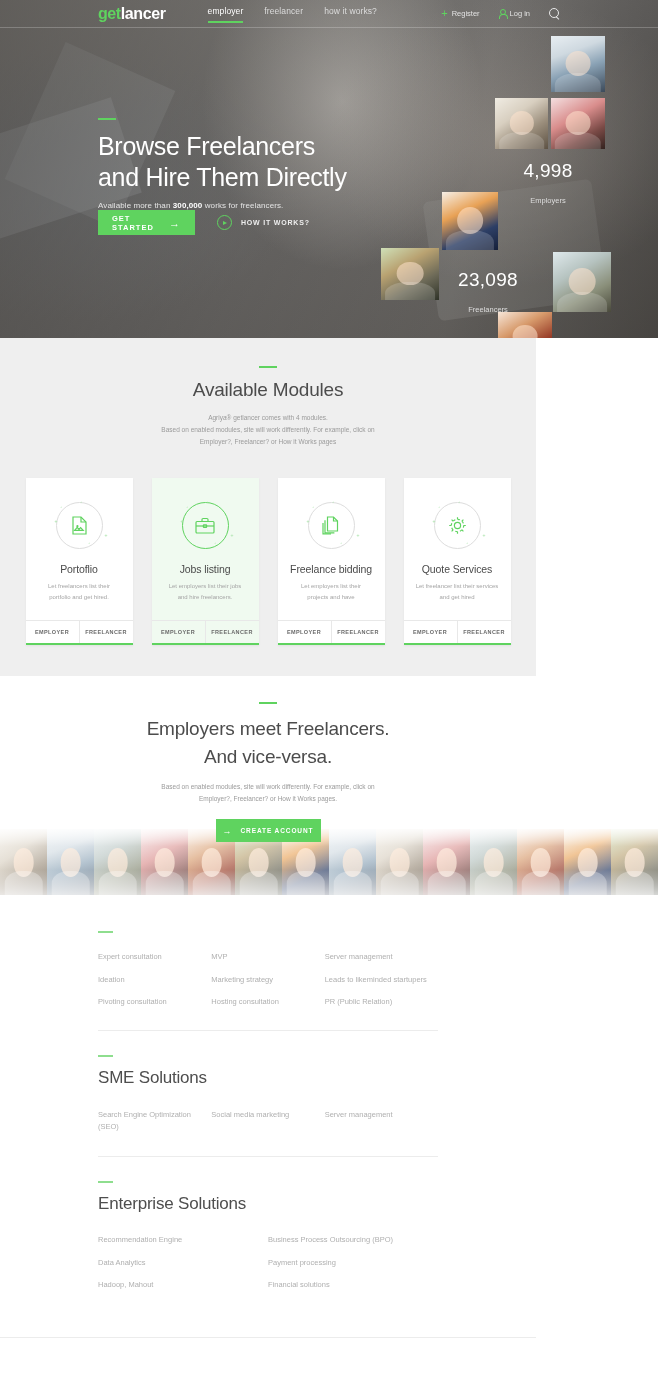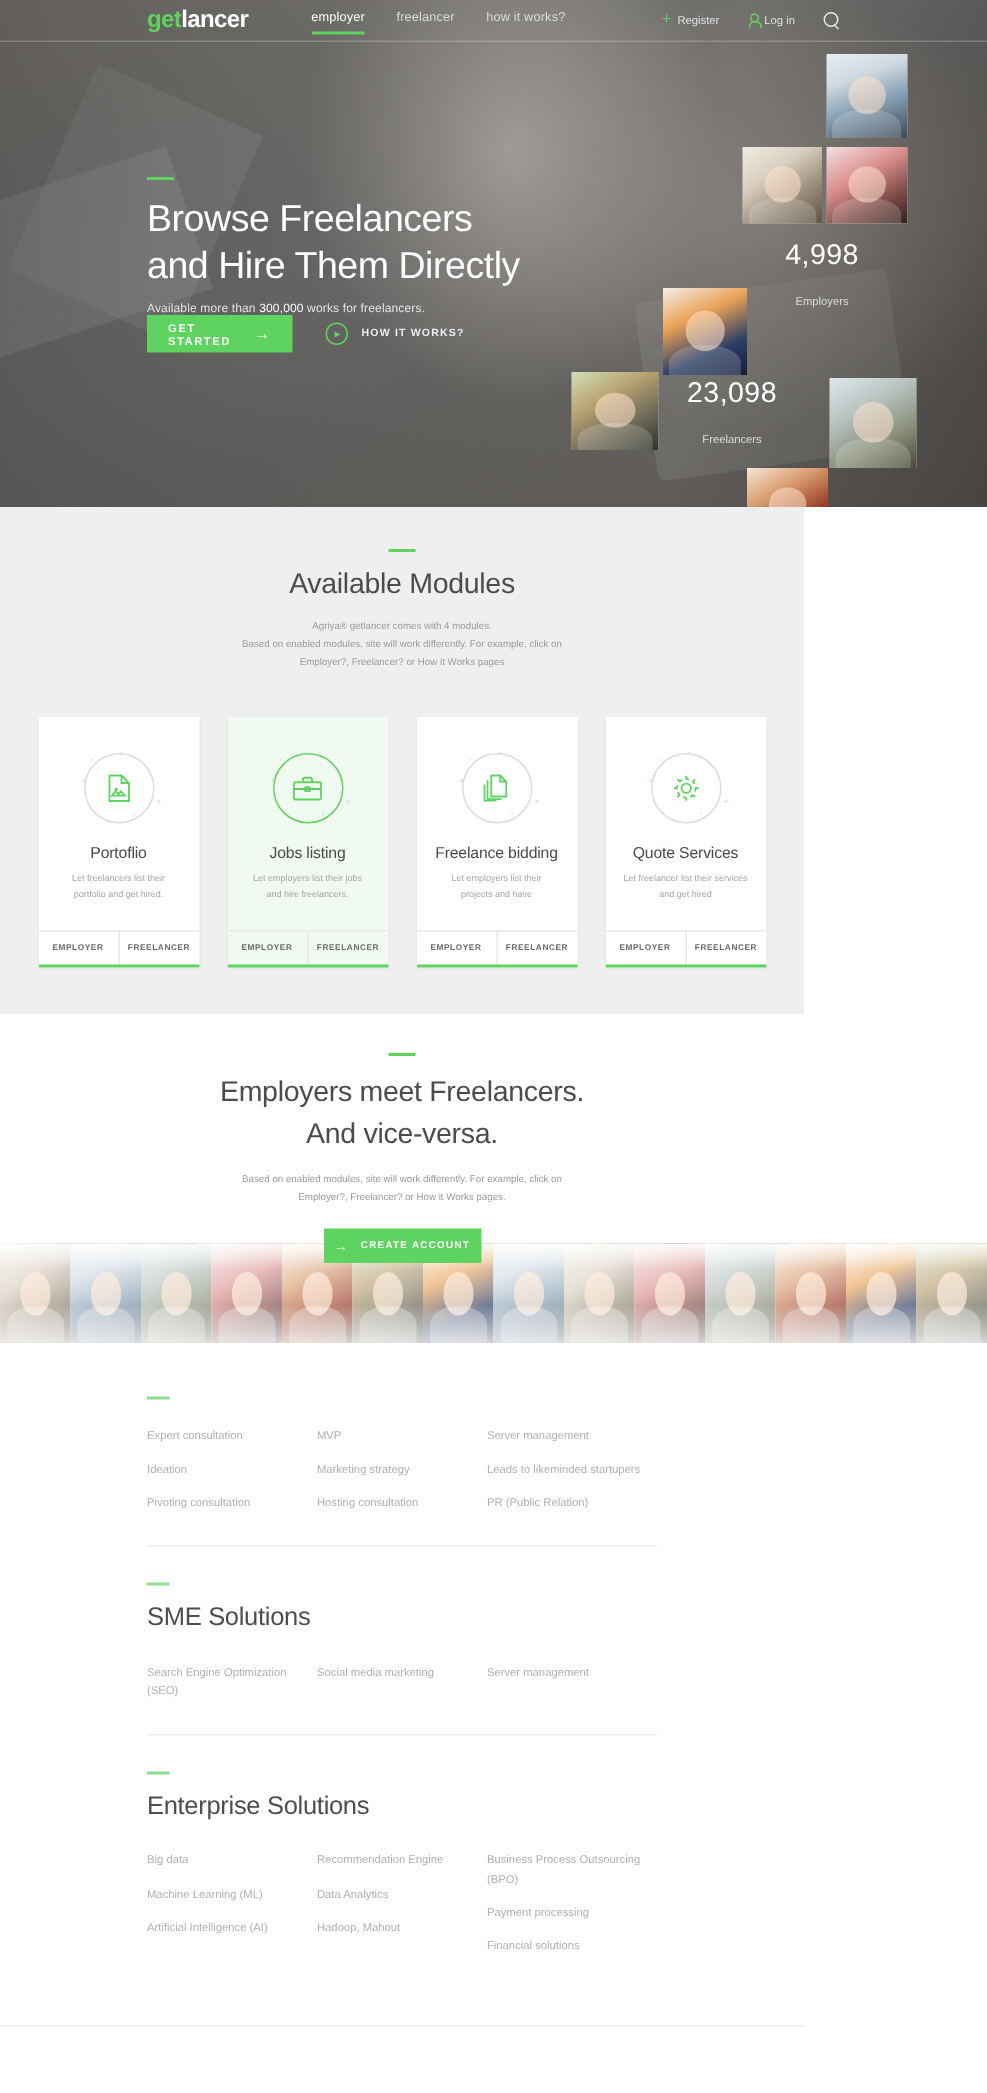--- a/index.html
+++ b/index.html
@@ -68,42 +68,42 @@
   .user-ico:after{content:"";position:absolute;left:0;top:4.5px;width:7px;height:4.5px;border:1px solid #5fd35f;border-bottom:none;border-radius:4px 4px 0 0;}
   .search-ico { width:11px; height:11px; position:relative; cursor:pointer; }
   .search-ico:before{content:"";position:absolute;left:0;top:0;width:8px;height:8px;border:1.3px solid #e8e8e8;border-radius:50%;}
   .search-ico:after{content:"";position:absolute;left:7px;top:7.5px;width:4px;height:1.3px;background:#e8e8e8;transform:rotate(45deg);transform-origin:left center;}
 
   
   .hero-copy { position:absolute; left:98px; top:118px; z-index:5; width:330px; }
   .hero-dash { width:18px; height:2px; background:#5fd35f; margin-bottom:11px; }
   .hero-h1 { font-size:25px; line-height:1.22; color:#fff; font-weight:normal; letter-spacing:-.3px; }
   .hero-sub { margin-top:9px; font-size:8px; color:#e4e4e4; letter-spacing:.1px; }
-  .hero-sub b { font-weight:normal; color:#fff; }
+  .hero-sub b { font-weight:bold; color:#fff; }
   .hero-btns { display:flex; align-items:center; gap:22px; }
   .btn-green {
     background:#5fd35f; color:#fff; font-size:7.5px; font-weight:bold;
     letter-spacing:1px; padding:0 14px; height:25px; width:97px;
     display:flex; align-items:center; justify-content:space-between; cursor:pointer;
   }
   .btn-green .arr { font-size:11px; font-weight:normal; }
   .howit { display:flex; align-items:center; gap:9px; cursor:pointer; }
   .play-circ {
     width:15px; height:15px; border:1.2px solid #5fd35f; border-radius:50%;
     display:flex; align-items:center; justify-content:center;
   }
   .play-circ i { width:0;height:0;border-left:4px solid #5fd35f;border-top:2.5px solid transparent;border-bottom:2.5px solid transparent;margin-left:1px;}
   .howit span { font-size:7px; font-weight:bold; letter-spacing:.8px; color:#eee; }
 
   
   .stat { position:absolute; z-index:5; color:#fff; text-align:center; }
   .stat .num { font-size:19px; letter-spacing:.3px; }
   .stat .lbl { font-size:7.5px; color:#ddd; margin-top:14px; }
   .stat-employers { left:548px; top:160px; transform:translateX(-50%); }
-  .stat-freelancers { left:488px; top:252px; transform:translateX(-50%); }
+  .stat-freelancers { left:488px; top:269px; transform:translateX(-50%); }
 
   .photo { position:absolute; z-index:4; overflow:hidden; background:#b9b3ad; }
   .photo .ph { position:absolute; inset:0; }
   .p1 { left:551px; top:36px; width:54px; height:56px; }
   .p2 { left:495px; top:98px; width:53px; height:51px; }
   .p3 { left:551px; top:98px; width:54px; height:51px; }
   .p4 { left:442px; top:192px; width:56px; height:58px; }
   .p5 { left:381px; top:248px; width:58px; height:52px; }
   .p6 { left:553px; top:252px; width:58px; height:60px; }
   .p7 { left:498px; top:312px; width:54px; height:49px; z-index:7; }
@@ -539,25 +539,20 @@
       </div>
     </div>
 
     <div class="sol-block">
       <div class="sol-dash"></div>
       <div class="sol-head">
         <h2 class="sol-title">Enterprise Solutions</h2>
       </div>
       <div class="sol-grid">
         <div class="sol-col">
-          <div>Big data</div>
-          <div>Machine Learning (ML)</div>
-          <div>Artificial Intelligence (AI)</div>
-        </div>
-        <div class="sol-col">
           <div>Recommendation Engine</div>
           <div>Data Analytics</div>
           <div>Hadoop, Mahout</div>
         </div>
         <div class="sol-col">
           <div>Business Process Outsourcing (BPO)</div>
           <div>Payment processing</div>
           <div>Financial solutions</div>
         </div>
       </div>

